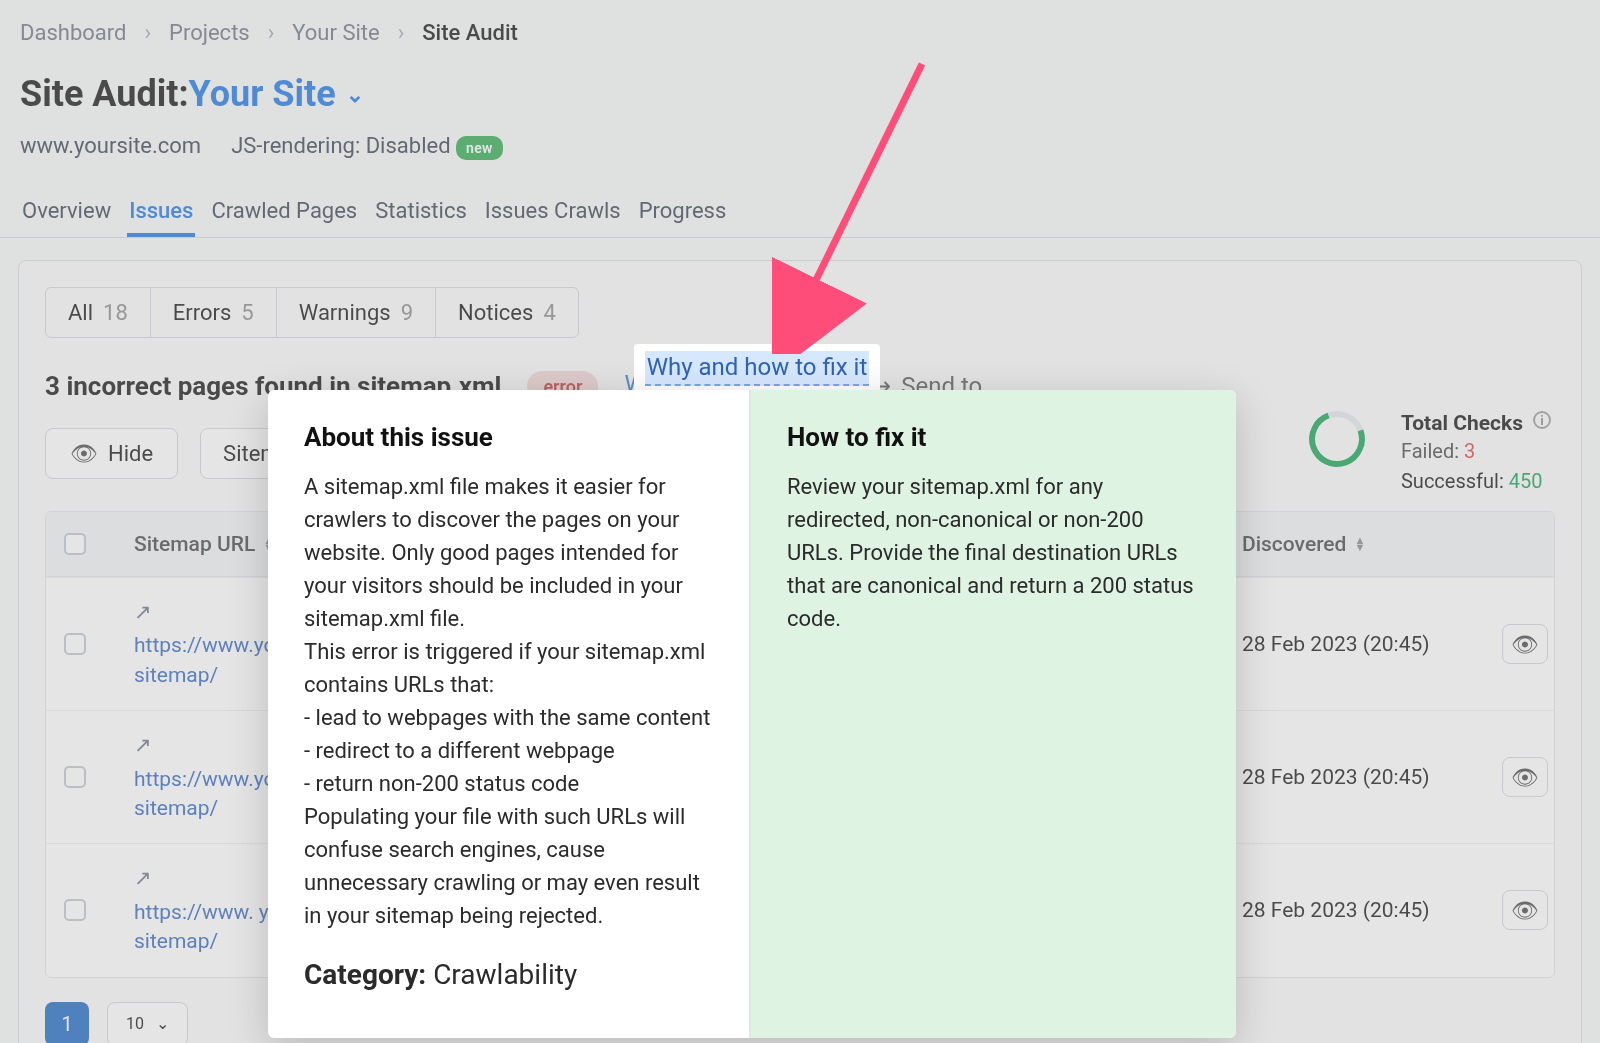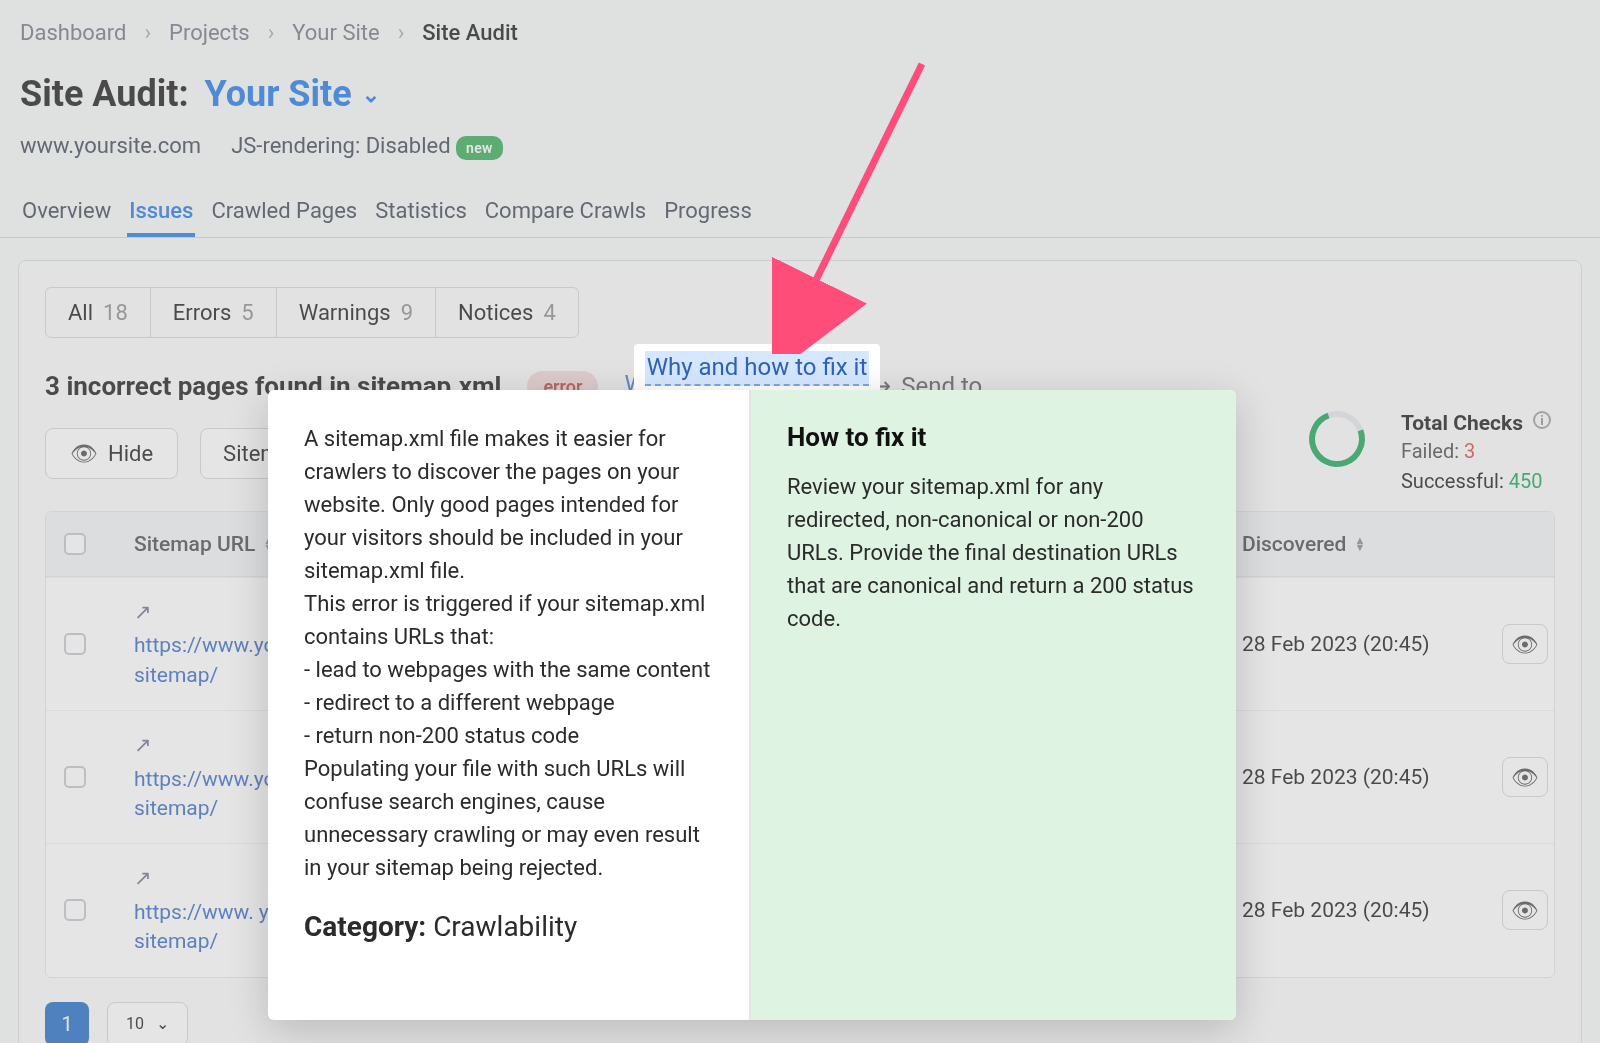--- a/index.html
+++ b/index.html
@@ -16,21 +16,21 @@
     position: absolute; inset: 0;
     background: rgba(180,180,180,0.35);
     z-index: 5;
     pointer-events: none;
   }
   
   .top { padding: 20px 20px 0 20px; }
   .breadcrumbs { display: flex; align-items: flex-end; gap: 18px; font-size: 22px; color: #6b7280; }
   .breadcrumbs .chevron { color: #9ca3af; }
   .breadcrumbs .current { color: #111; font-weight: 500; }
-  .title-row { display: flex; align-items: center; gap: 16px; margin-top: 28px; }
+  .title-row { display: flex; align-items: center; gap: 0; margin-top: 28px; }
   .title-row h1 { font-size: 36px; font-weight: 700; color: #111; }
   .title-row .site-link { font-size: 36px; color: #1a73e8; font-weight: 700; display: flex; align-items: center; gap: 10px; }
   .title-row .site-link .caret { font-size: 22px; color: #1a73e8; }
   .subtitle-row { display: flex; align-items: center; gap: 30px; margin-top: 18px; font-size: 22px; color: #374151; }
   .badge-new { background: #2fa84f; color: #fff; font-size: 14px; font-weight: 600; padding: 4px 10px; border-radius: 10px; letter-spacing: .3px; }
   
   .tabs { display: flex; gap: 14px; margin-top: 30px; border-bottom: 1px solid #d1d5db; padding: 0 20px; }
   .tab { padding: 10px 2px 14px 2px; font-size: 22px; color: #374151; cursor: pointer; }
   .tab.active { color: #1a73e8; border-bottom: 4px solid #1a73e8; font-weight: 500; padding-bottom: 10px; }
   
@@ -140,21 +140,21 @@
       <span class="badge-new">new</span>
     </span>
   </div>
 </div>
 
 <div class="tabs">
   <div class="tab">Overview</div>
   <div class="tab active">Issues</div>
   <div class="tab">Crawled Pages</div>
   <div class="tab">Statistics</div>
-  <div class="tab">Compare Crawls</div>
+  <div class="tab">Issues Crawls</div>
   <div class="tab">Progress</div>
 </div>
 
 <div class="panel">
 
   <div class="filters">
     <div class="filter">
       <span>All</span>
         <span class="count">18</span>
     </div>
@@ -296,20 +296,21 @@
 </div>
 
 <div class="dim-overlay"></div>
 
 <div class="why-highlight">
   <span class="inner">Why and how to fix it</span>
 </div>
 
 <div class="popover">
   <div class="left">
+    <h3>About this issue</h3>
     <p style="white-space:pre-line">A sitemap.xml file makes it easier for crawlers to discover the pages on your website. Only good pages intended for your visitors should be included in your sitemap.xml file.
 This error is triggered if your sitemap.xml contains URLs that:
 - lead to webpages with the same content
 - redirect to a different webpage
 - return non-200 status code
 Populating your file with such URLs will confuse search engines, cause unnecessary crawling or may even result in your sitemap being rejected.</p>
     <p class="cat">
       <b>Category:</b>
       <span>Crawlability</span>
     </p>

